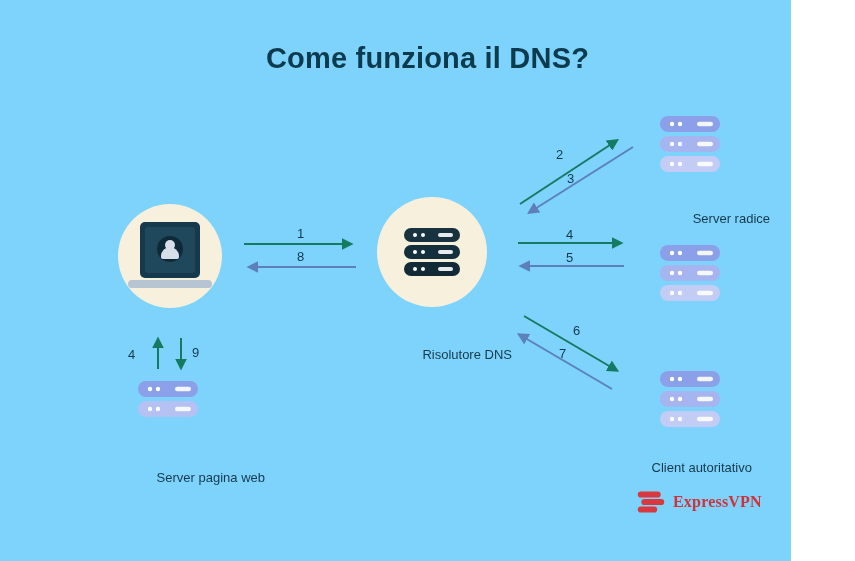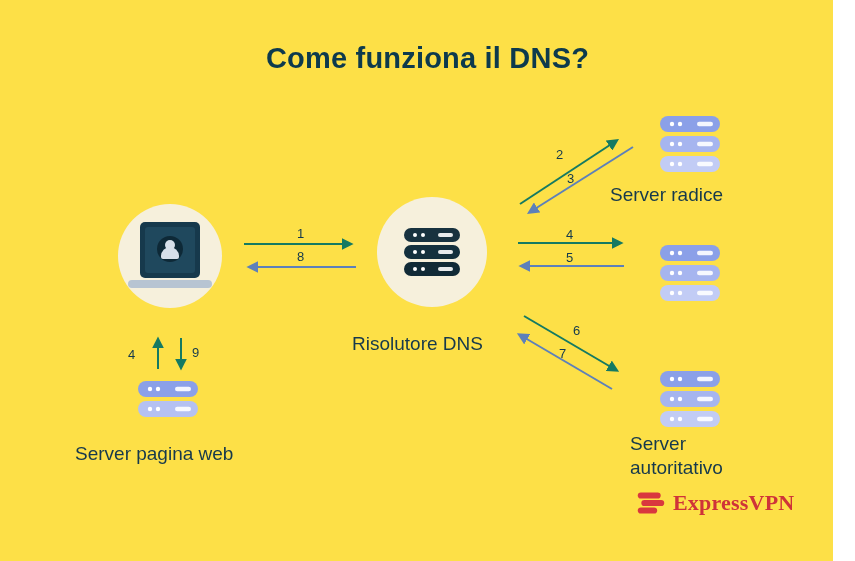--- a/index.html
+++ b/index.html
@@ -1,45 +1,45 @@
 <!DOCTYPE html>
 <html><head>
 <meta charset="utf-8">
 <style>
   html,body{margin:0;padding:0;background:#ffffff;}
   .canvas{
-    position:relative;width:791px;height:561px;background:#fde047;overflow:hidden;
-    font-family:"Liberation Sans",sans-serif;color:#16394c;padding-left:42px;
+    position:relative;width:791px;height:561px;background:#7dd3fc;overflow:hidden;
+    font-family:"Liberation Sans",sans-serif;color:#16394c;
   }
   .title{
     position:absolute;left:0;top:42px;width:855px;text-align:center;margin:0;
     font-size:29px;font-weight:700;color:#0d3a4d;letter-spacing:.2px;
   }
   .arrows{position:absolute;left:0;top:0;width:855px;height:561px;pointer-events:none;}
   .num{
     position:absolute;font-size:13px;font-weight:500;color:#14394d;line-height:1;
   }
   .halo{position:absolute;border-radius:50%;background:#f6f0dc;}
   .halo.client{left:118px;top:204px;width:104px;height:104px;}
   .halo.resolver{left:377px;top:197px;width:110px;height:110px;}
   .icon{position:absolute;}
   .node-label{
-    position:absolute;text-align:left;font-size:19px;font-weight:500;color:#16394c;line-height:1.25;
+    position:absolute;text-align:right;font-size:13px;font-weight:500;color:#16394c;line-height:1.25;margin-top:28px;
   }
   .lbl-client{left:100px;top:316px;width:140px;}
-  .lbl-resolver{left:352px;top:332px;width:160px;}
+  .lbl-resolver{left:352px;top:319px;width:160px;}
   .lbl-root{left:610px;top:183px;width:160px;}
   .lbl-tld{left:620px;top:307px;width:140px;}
   .lbl-auth{left:630px;top:432px;width:122px;}
   .lbl-web{left:75px;top:442px;width:190px;}
   .brand{
     position:absolute;left:636px;top:490px;display:flex;align-items:center;gap:7px;
   }
   .brand-name{
-    font-family:"Liberation Serif",serif;font-size:22px;font-weight:700;color:#cf3339;letter-spacing:.2px;
+    font-family:"Liberation Serif",serif;font-size:16px;font-weight:700;color:#cf3339;letter-spacing:.2px;
   }
 </style>
 </head>
 <body>
 
 <div class="canvas">
 
   <svg width="0" height="0" style="position:absolute">
     <defs>
       <marker id="ah-teal" viewBox="0 0 10 10" refX="7" refY="5" markerWidth="6" markerHeight="6" orient="auto">
@@ -144,21 +144,21 @@
     <rect x="39" y="6.8" width="16" height="4.4" rx="2.2" fill="#fff" opacity=".9"></rect>
     <rect x="2" y="21" width="60" height="16" rx="8" fill="#a6b5ef"></rect>
     <circle cx="14" cy="29" r="2.2" fill="#fff"></circle>
       <circle cx="22" cy="29" r="2.2" fill="#fff"></circle>
     <rect x="39" y="26.8" width="16" height="4.4" rx="2.2" fill="#fff" opacity=".9"></rect>
     <rect x="2" y="41" width="60" height="16" rx="8" fill="#c2ccf5"></rect>
     <circle cx="14" cy="49" r="2.2" fill="#fff"></circle>
       <circle cx="22" cy="49" r="2.2" fill="#fff"></circle>
     <rect x="39" y="46.8" width="16" height="4.4" rx="2.2" fill="#fff" opacity=".9"></rect>
   </svg>
-  <div class="node-label lbl-auth">Server autoritativo</div>
+  <div class="node-label lbl-auth">Client autoritativo</div>
 
   <svg class="icon" style="left:136px;top:380px" width="64" height="40" viewBox="0 0 64 40">
     <rect x="2" y="1" width="60" height="16" rx="8" fill="#8ba0e8"></rect>
     <circle cx="14" cy="9" r="2.2" fill="#fff"></circle>
       <circle cx="22" cy="9" r="2.2" fill="#fff"></circle>
     <rect x="39" y="6.8" width="16" height="4.4" rx="2.2" fill="#fff" opacity=".9"></rect>
     <rect x="2" y="21" width="60" height="16" rx="8" fill="#b5c1f2"></rect>
     <circle cx="14" cy="29" r="2.2" fill="#fff"></circle>
       <circle cx="22" cy="29" r="2.2" fill="#fff"></circle>
     <rect x="39" y="26.8" width="16" height="4.4" rx="2.2" fill="#fff" opacity=".9"></rect>

